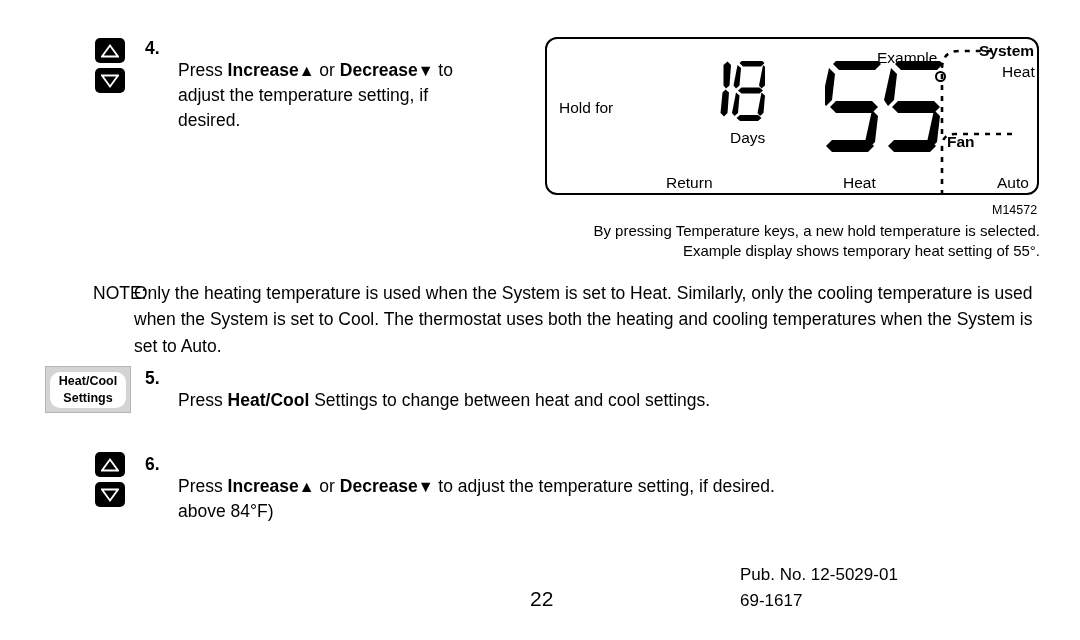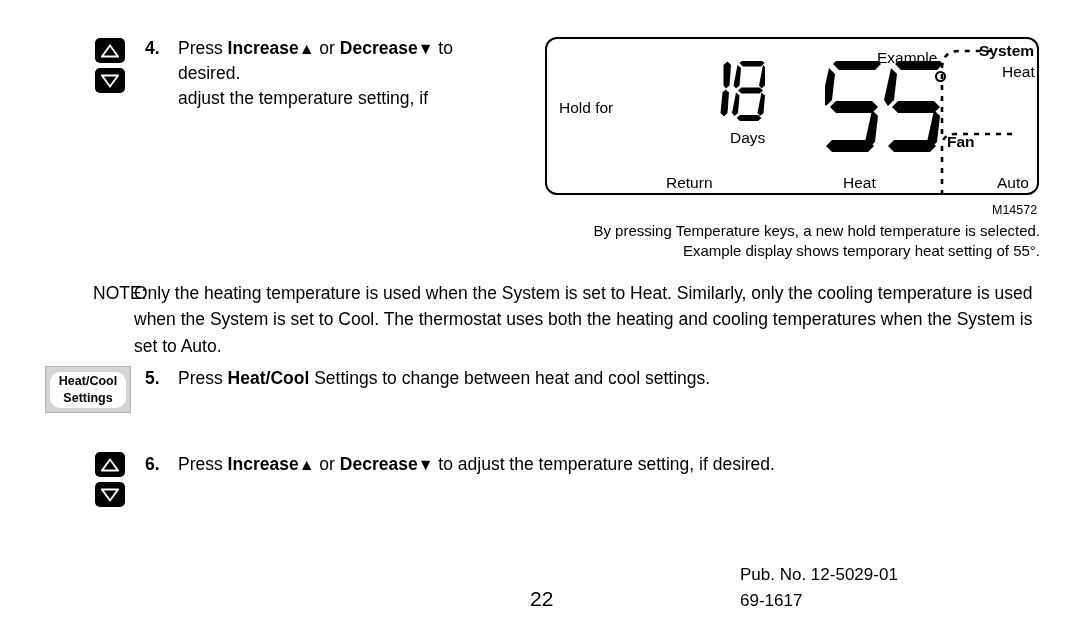--- a/index.html
+++ b/index.html
@@ -46,20 +46,21 @@
   }
   .step-num {
     position: absolute;
     left: 0;
     top: 0;
     font-weight: bold;
     font-size: 17.5px;
   }
   .step-body {
     margin-left: 33px;
+    margin-top: 22px;
   }
 
   
   .note {
     position: absolute;
     font-size: 17.5px;
     line-height: 1.5;
   }
   .note-label {
     position: absolute;
@@ -153,22 +154,22 @@
     <svg width="18" height="14" viewBox="0 0 18 14" aria-hidden="true">
       <polygon points="9,12.5 1,1.5 17,1.5" fill="none" stroke="#ffffff" stroke-width="1.8"></polygon>
     </svg>
   </div>
 </div>
 
 <div class="step" style="left:145px; top:36px; width:390px;">
   <span class="step-num">4.</span>
   <div class="step-body">
     <div class="nowrap"><span>Press </span><span class="b">Increase</span><span class="b tri">▲</span><span> or </span><span class="b">Decrease</span><span class="b tri">▼</span><span> to</span></div>
+    <div>adjust the temperature setting, if</div>
     <div>desired.</div>
-    <div>adjust the temperature setting, if</div>
   </div>
 </div>
 
 <div class="lcd" style="left:545px; top:37px; width:494px; height:158px;">
 
   <span class="lcd-text" style="left:12px; top:60px;">Hold for</span>
 
   <div class="seg-wrap" style="left:162px; top:22px;">
     <svg width="56" height="60" viewBox="0 0 56 60" aria-hidden="true">
 
@@ -264,20 +265,21 @@
     <svg width="18" height="14" viewBox="0 0 18 14" aria-hidden="true">
       <polygon points="9,12.5 1,1.5 17,1.5" fill="none" stroke="#ffffff" stroke-width="1.8"></polygon>
     </svg>
   </div>
 </div>
 
 <div class="step" style="left:145px; top:452px; width:830px;">
   <span class="step-num">6.</span>
   <div class="step-body">
     <div class="nowrap"><span>Press </span><span class="b">Increase</span><span class="b tri">▲</span><span> or </span><span class="b">Decrease</span><span class="b tri">▼</span><span> to adjust the temperature setting, if desired.</span></div>
+    <div>above 84°F)</div>
   </div>
 </div>
 
 <div class="footer-right" style="left:740px; top:562px; width:300px;">
   <div>Pub. No. 12-5029-01</div>
   <div>69-1617</div>
 </div>
 <span class="page-num" style="left:530px; top:587px;">22</span>
 
 </body></html>

